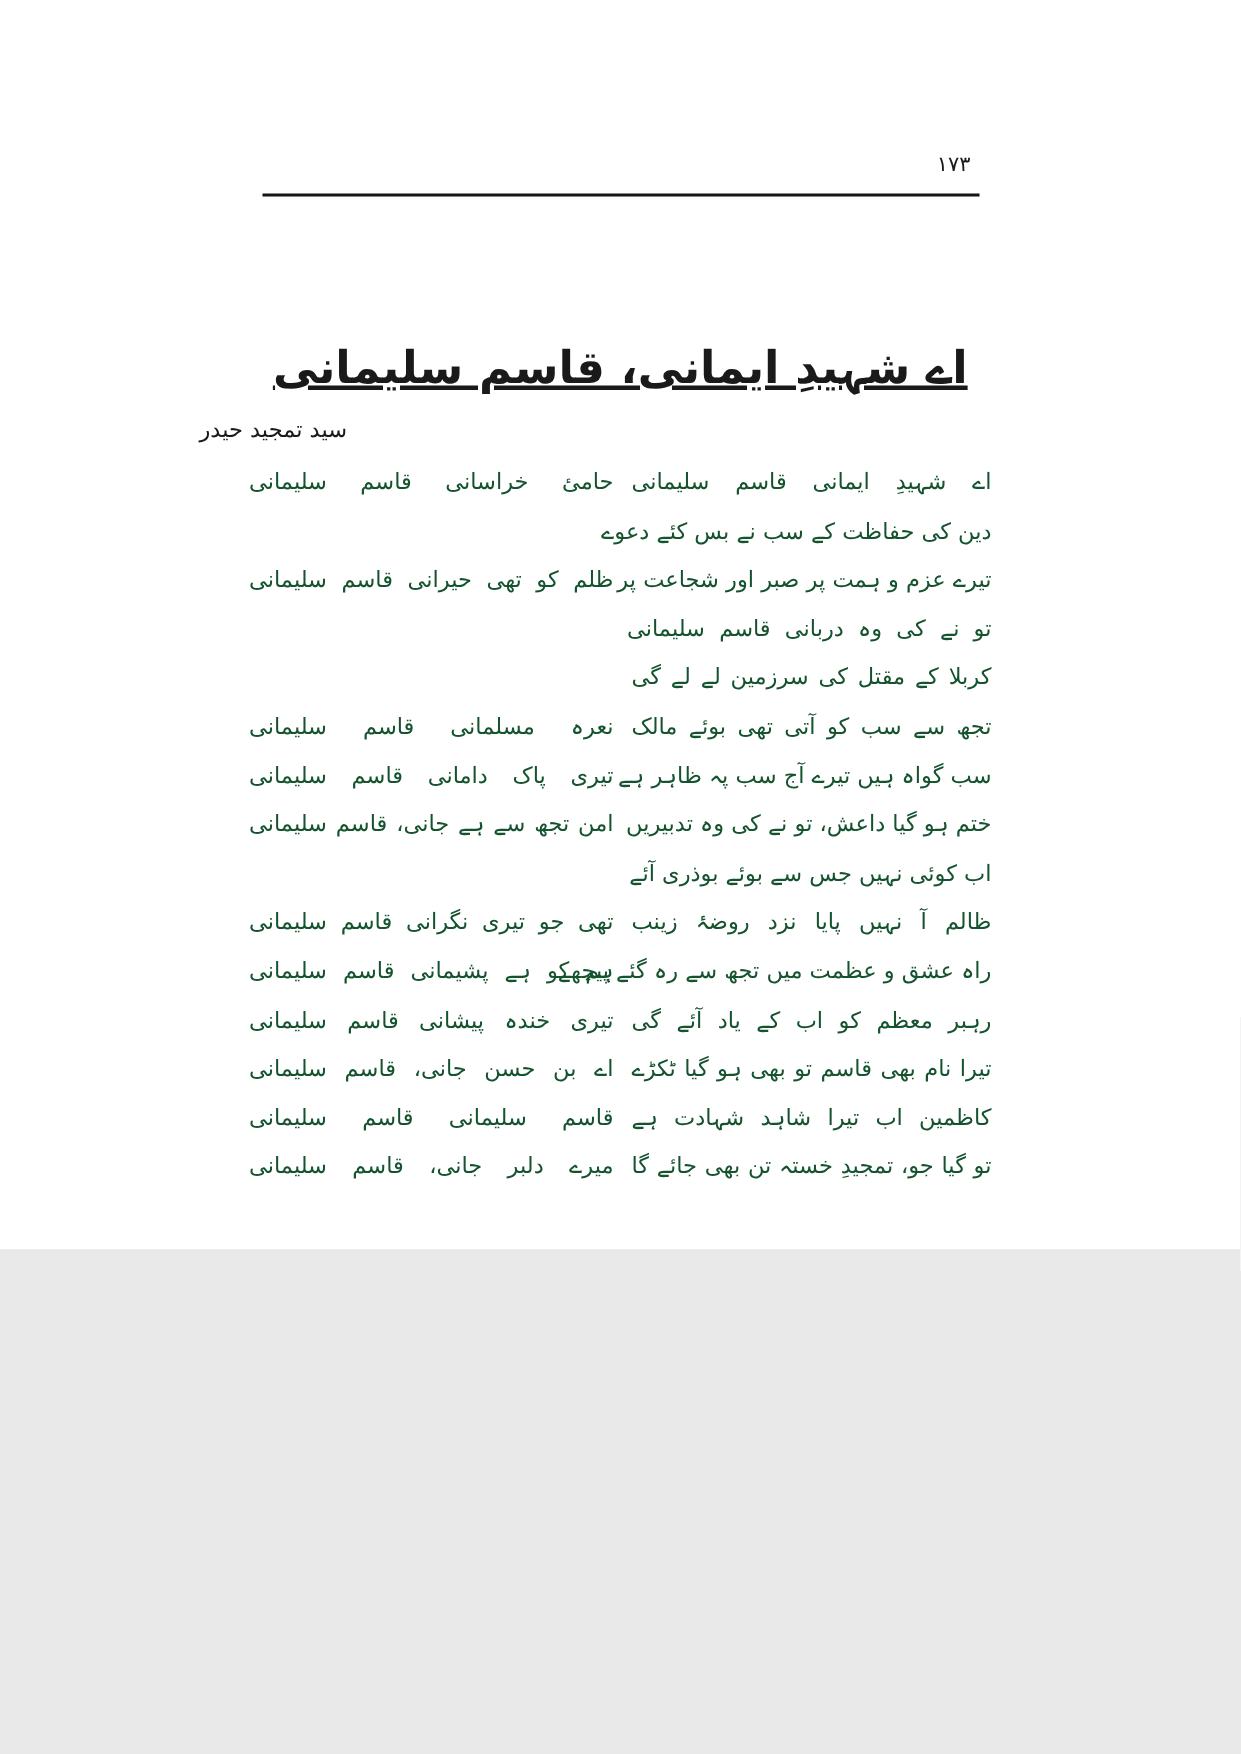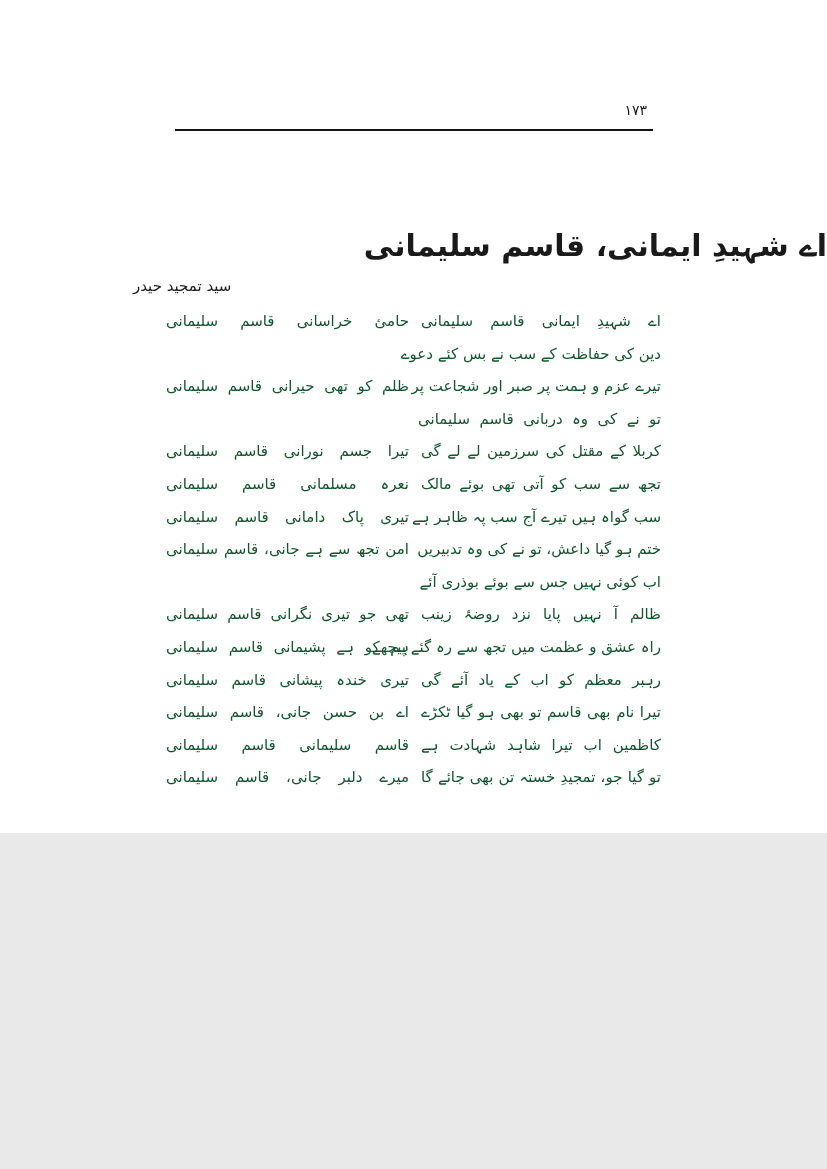--- a/index.html
+++ b/index.html
@@ -29,25 +29,26 @@
     left: 175px;
     width: 478px;
     height: 2px;
     background: #141414;
   }
   .poem-title {
     position: absolute;
     top: 202px;
     left: 0;
     right: 0;
-    text-align: right;
+    text-align: center;
     direction: rtl;
     font-size: 30px;
     font-weight: bold;
     line-height: 48px;
+    text-decoration: underline;
   }
   .author {
     position: absolute;
     top: 277px;
     left: 133px;
     direction: rtl;
     font-size: 15px;
   }
   .poem {
     position: absolute;
@@ -97,21 +98,20 @@
     </div>
     <div class="verse-row">
       <div class="misra misra-first">تیرے عزم و ہمت پر صبر اور شجاعت پر</div>
       <div class="misra misra-second">ظلم کو تھی حیرانی قاسم سلیمانی</div>
     </div>
     <div class="verse-row">
       <div class="misra misra-second">تو نے کی وہ دربانی قاسم سلیمانی</div>
     </div>
     <div class="verse-row">
       <div class="misra misra-first">کربلا کے مقتل کی سرزمین لے لے گی</div>
-      <div class="misra misra-second">تیرا جسم نورانی قاسم سلیمانی</div>
     </div>
     <div class="verse-row">
       <div class="misra misra-first">تجھ سے سب کو آتی تھی بوئے مالک</div>
       <div class="misra misra-second">نعرہ مسلمانی قاسم سلیمانی</div>
     </div>
     <div class="verse-row">
       <div class="misra misra-first">سب گواہ ہیں تیرے آج سب پہ ظاہر ہے</div>
       <div class="misra misra-second">تیری پاک دامانی قاسم سلیمانی</div>
     </div>
     <div class="verse-row">

